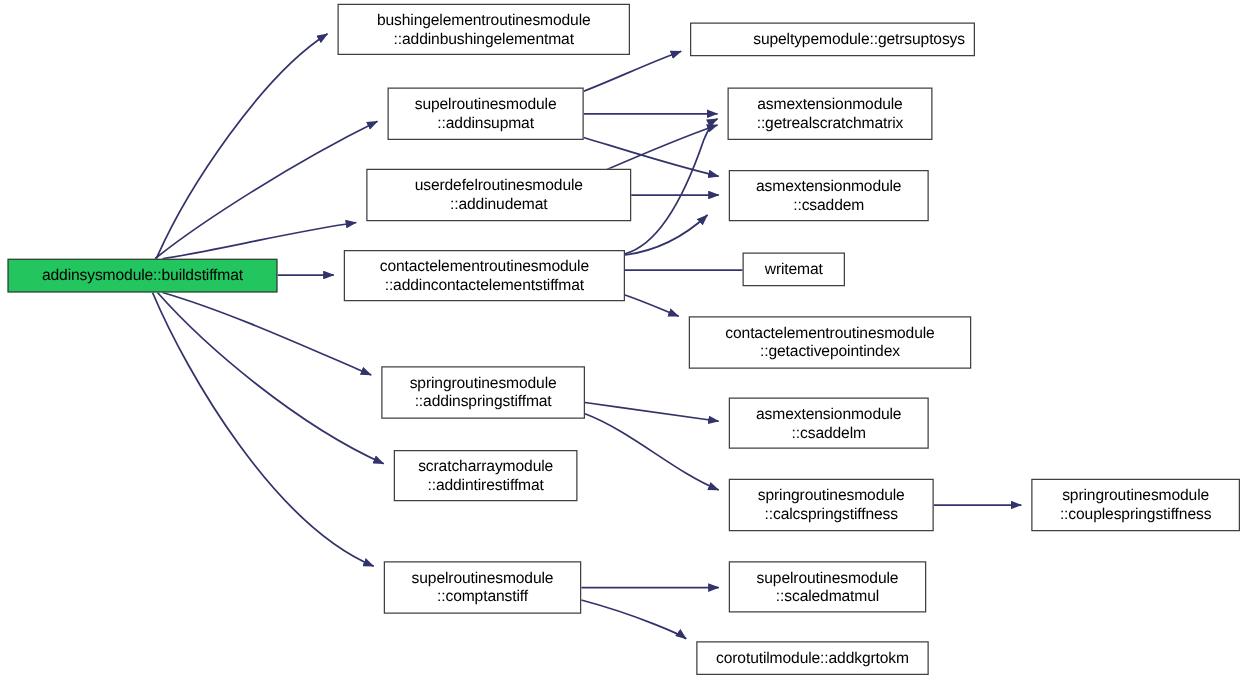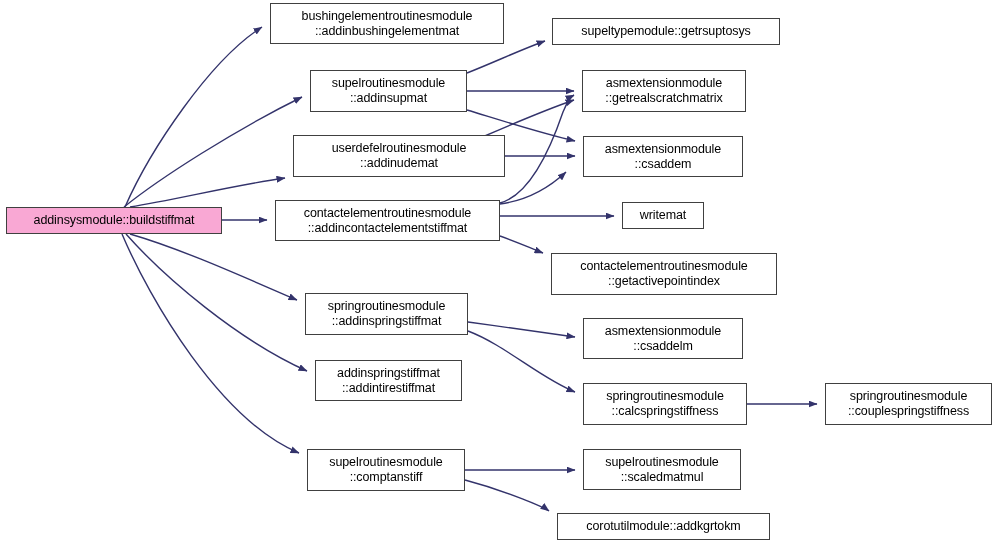--- a/index.html
+++ b/index.html
@@ -36,21 +36,21 @@
     background: #ffffff;
     border: 1px solid #404040;
     font-size: 12.5px;
     line-height: 15px;
     color: #000000;
     letter-spacing: -0.1px;
     white-space: pre-line;
     padding: 0 7px;
   }
   .node.root {
-    background: #f9a8d4;
+    background: #22c55e;
     border: 1px solid #404040;
   }
   .node .label {
     display: block;
     white-space: pre-line;
   }
 </style>
 </head>
 <body>
 
@@ -90,35 +90,35 @@
       <div class="node" style="left: 270px; top: 3px; width: 234px; height: 41px;"><span class="label">bushingelementroutinesmodule
 ::addinbushingelementmat</span></div>
       <div class="node" style="left: 310px; top: 70px; width: 157px; height: 42px;"><span class="label">supelroutinesmodule
 ::addinsupmat</span></div>
       <div class="node" style="left: 293px; top: 135px; width: 212px; height: 42px;"><span class="label">userdefelroutinesmodule
 ::addinudemat</span></div>
       <div class="node" style="left: 275px; top: 200px; width: 225px; height: 41px;"><span class="label">contactelementroutinesmodule
 ::addincontactelementstiffmat</span></div>
       <div class="node" style="left: 305px; top: 293px; width: 163px; height: 42px;"><span class="label">springroutinesmodule
 ::addinspringstiffmat</span></div>
-      <div class="node" style="left: 315px; top: 360px; width: 147px; height: 41px;"><span class="label">addinspringstiffmat
+      <div class="node" style="left: 315px; top: 360px; width: 147px; height: 41px;"><span class="label">scratcharraymodule
 ::addintirestiffmat</span></div>
       <div class="node" style="left: 307px; top: 449px; width: 158px; height: 42px;"><span class="label">supelroutinesmodule
 ::comptanstiff</span></div>
-      <div class="node" style="left: 552px; top: 18px; width: 228px; height: 27px;"><span class="label">supeltypemodule::getrsuptosys</span></div>
+      <div class="node" style="left: 552px; top: 18px; width: 228px; height: 27px; justify-content: flex-end;"><span class="label">supeltypemodule::getrsuptosys</span></div>
       <div class="node" style="left: 582px; top: 70px; width: 164px; height: 42px;"><span class="label">asmextensionmodule
 ::getrealscratchmatrix</span></div>
       <div class="node" style="left: 583px; top: 136px; width: 160px; height: 41px;"><span class="label">asmextensionmodule
 ::csaddem</span></div>
-      <div class="node" style="left: 622px; top: 202px; width: 82px; height: 27px;"><span class="label">writemat</span></div>
+      <div class="node" style="left: 594px; top: 202px; width: 82px; height: 27px;"><span class="label">writemat</span></div>
       <div class="node" style="left: 551px; top: 253px; width: 226px; height: 42px;"><span class="label">contactelementroutinesmodule
 ::getactivepointindex</span></div>
       <div class="node" style="left: 583px; top: 318px; width: 160px; height: 41px;"><span class="label">asmextensionmodule
 ::csaddelm</span></div>
       <div class="node" style="left: 583px; top: 383px; width: 164px; height: 42px;"><span class="label">springroutinesmodule
 ::calcspringstiffness</span></div>
       <div class="node" style="left: 583px; top: 449px; width: 158px; height: 41px;"><span class="label">supelroutinesmodule
 ::scaledmatmul</span></div>
-      <div class="node" style="left: 557px; top: 513px; width: 213px; height: 27px;"><span class="label">corotutilmodule::addkgrtokm</span></div>
+      <div class="node" style="left: 557px; top: 513px; width: 186px; height: 27px;"><span class="label">corotutilmodule::addkgrtokm</span></div>
       <div class="node" style="left: 825px; top: 383px; width: 167px; height: 42px;"><span class="label">springroutinesmodule
 ::couplespringstiffness</span></div>
     </div>
 </div>
 
 </body></html>

